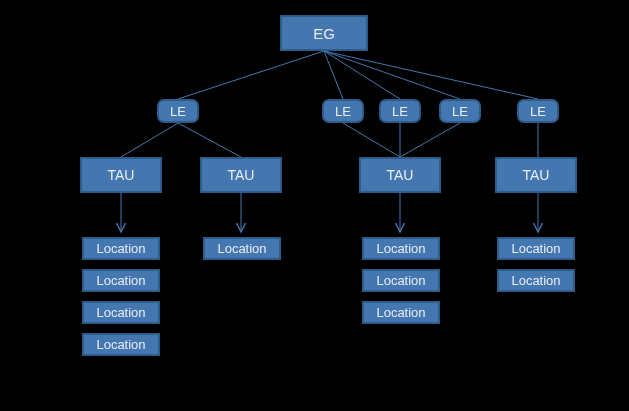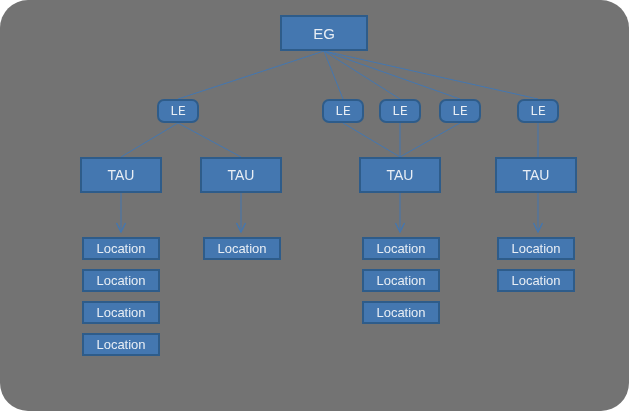--- a/index.html
+++ b/index.html
@@ -5,24 +5,23 @@
 <style>
   html, body {
     margin: 0;
     padding: 0;
     background: #ffffff;
   }
   #canvas {
     position: relative;
     width: 629px;
     height: 411px;
-    background: #737373;
+    background: #000000;
     font-family: "Liberation Sans", sans-serif;
     overflow: hidden;
-    border-radius: 28px;
   }
   #edge-layer {
     position: absolute;
     left: 0;
     top: 0;
     width: 629px;
     height: 411px;
     pointer-events: none;
   }
   .node {
@@ -39,21 +38,20 @@
     z-index: 2;
   }
   .node-eg {
     border-width: 2px;
     font-size: 15px;
   }
   .node-le {
     border-radius: 7px;
     border-width: 2px;
     font-size: 13px;
-    font-family: Liberation Mono, monospace;
   }
   .node-tau {
     border-width: 2px;
     font-size: 14px;
     text-align: center;
   }
   .node-location {
     border-width: 2px;
     font-size: 13px;
   }

